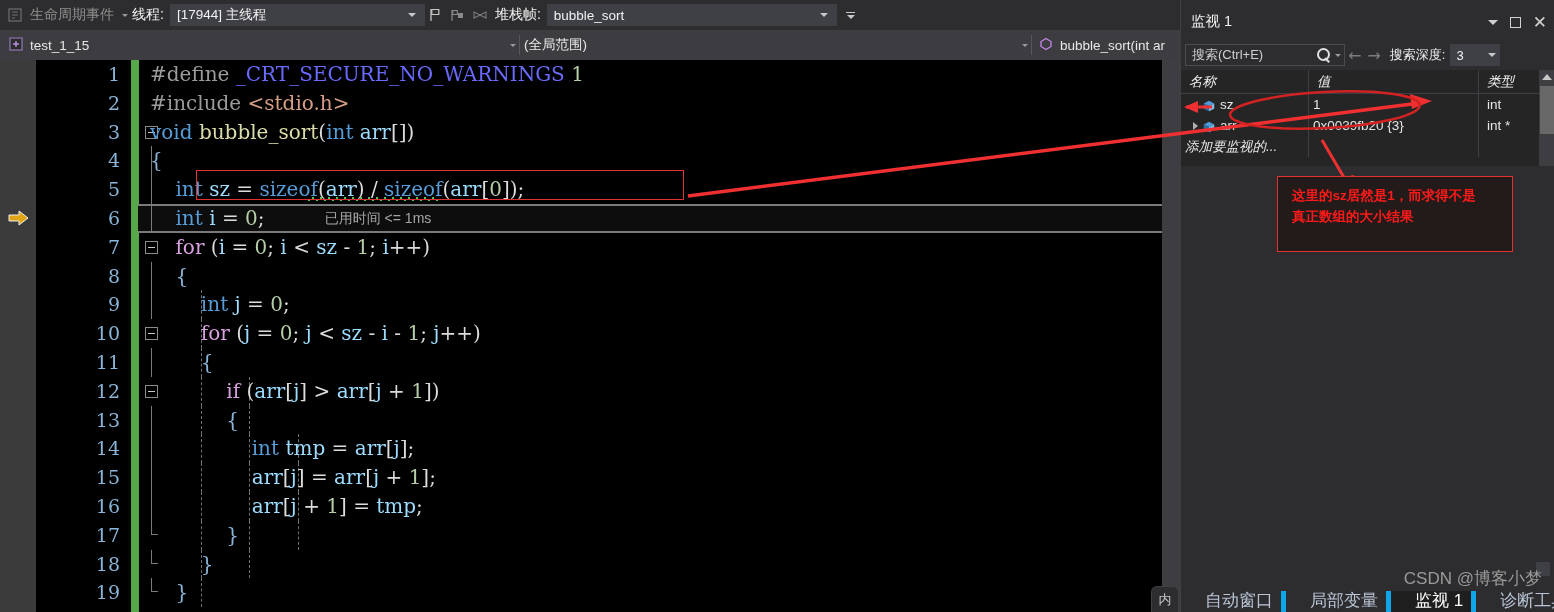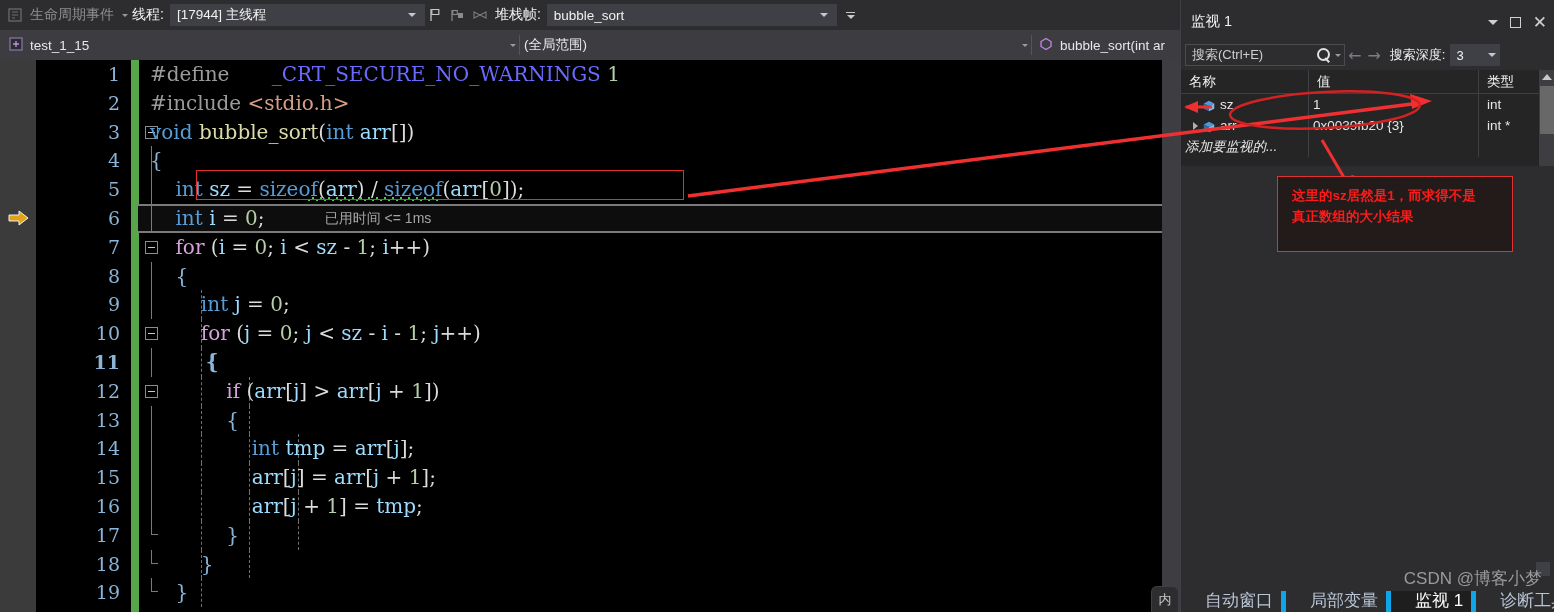--- a/index.html
+++ b/index.html
@@ -108,21 +108,21 @@
     white-space: pre; color: #dcdcdc;
   }
   .guide {
     position: absolute; width: 0; border-left: 1px dashed #707070; top: 0; height: 28.8px;
   }
   
   .kw   { color: #569cd6; }  
   .kw2  { color: #d8a0df; }  
   .fn   { color: #dcdcaa; }
   .pp   { color: #9b9b9b; }
-  .ppid { color: #6a6aff; margin-left: 36px; }
+  .ppid { color: #6a6aff; }
   .str  { color: #d69d85; }
   .num  { color: #b5cea8; }
   .id   { color: #9cdcfe; }
   .plain{ color: #dcdcdc; }
   .brace{ color: #8ab4d8; }
   .cur-row {
     position: absolute; left: 138px; right: 0; top: 0; height: 28.8px;
     border-top: 2px solid #7a7a7a; border-bottom: 2px solid #7a7a7a;
     background: #0d0d0d;
   }
@@ -188,21 +188,21 @@
     width: 50px; height: 22px; background: #3f3f46; display: flex; align-items: center;
     justify-content: space-between; padding: 0 4px 0 6px; margin-left: 5px;
     color: #f1f1f1; font-size: 13px;
   }
 
   .watch-table {
     position: absolute; left: 0; top: 70px; width: 374px; height: 96px;
     background: #252526;
   }
   .wt-head {
-    display: flex; height: 24px; background: #252526; border-bottom: 1px solid #3f3f46;
+    display: flex; height: 24px; background: #252526; border-bottom: 1px solid #3f3f46; font-style: italic;
   }
   .wt-head div {
     color: #f1f1f1; font-size: 13.5px; line-height: 24px; padding-left: 8px;
     border-right: 1px solid #3f3f46; overflow: hidden; white-space: nowrap;
   }
   .c-name { width: 128px; } .c-val { width: 170px; } .c-type { width: 60px; border-right: none !important; }
   .wt-row { display: flex; height: 21px; align-items: center; }
   .wt-row > div {
     color: #e6e6e6; font-size: 13.5px; line-height: 21px;
     border-right: 1px solid #3f3f46; height: 21px; overflow: hidden; white-space: nowrap;
@@ -404,21 +404,21 @@
           <div class="foldline"></div>
           <div class="guide" style="left:201.2px;"></div>
           <div class="code">        <span class="kw">int</span> <span class="id">j</span> <span class="plain">=</span> <span class="num">0</span><span class="plain">;</span></div>
         </div>
         <div class="row" style="position: absolute; left: 0px; top: 259.2px; width: 1180px;">
           <div class="lineno">10</div>
           <div class="fold"></div>
           <div class="guide" style="left:201.2px;"></div>
           <div class="code">        <span class="kw2">for</span> <span class="plain">(</span><span class="id">j</span> <span class="plain">=</span> <span class="num">0</span><span class="plain">;</span> <span class="id">j</span> <span class="plain">&lt;</span> <span class="id">sz</span> <span class="plain">-</span> <span class="id">i</span> <span class="plain">-</span> <span class="num">1</span><span class="plain">;</span> <span class="id">j</span><span class="plain">+</span><span class="plain">+</span><span class="plain">)</span></div>
         </div>
-        <div class="row" style="position: absolute; left: 0px; top: 288px; width: 1180px; font-weight: bold;">
+        <div class="row" style="position: absolute; left: 0px; top: 288px; width: 1180px;">
           <div class="lineno">11</div>
           <div class="foldline"></div>
           <div class="guide" style="left:201.2px;"></div>
           <div class="code">        <span class="brace">{</span></div>
         </div>
         <div class="row" style="position: absolute; left: 0px; top: 316.8px; width: 1040px;">
           <div class="lineno">12</div>
           <div class="fold"></div>
           <div class="guide" style="left:201.2px;"></div>
           <div class="guide" style="left:249.4px;"></div>

